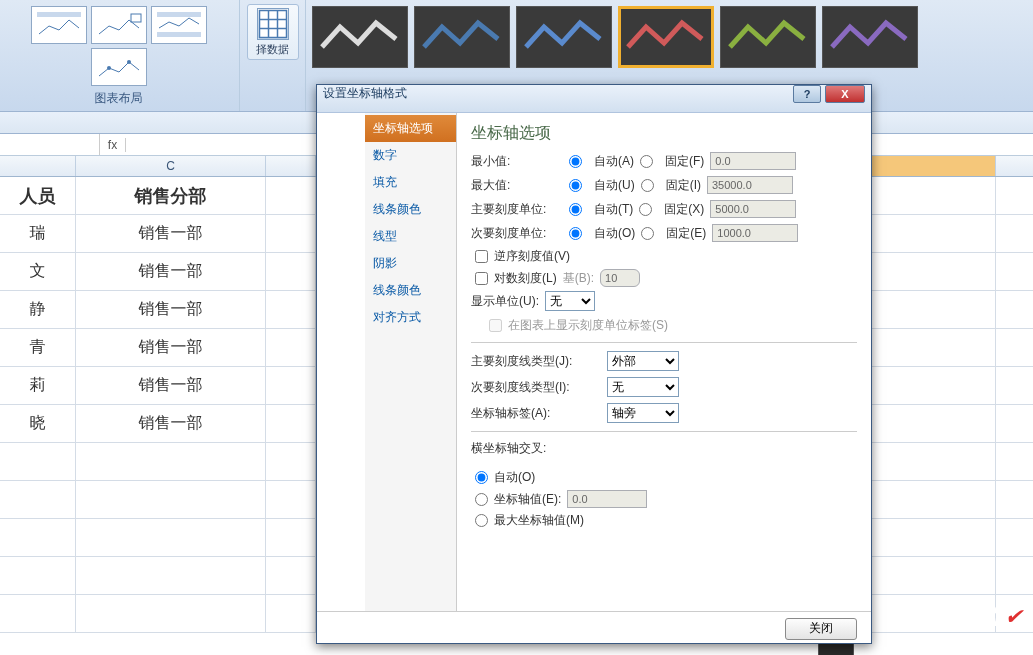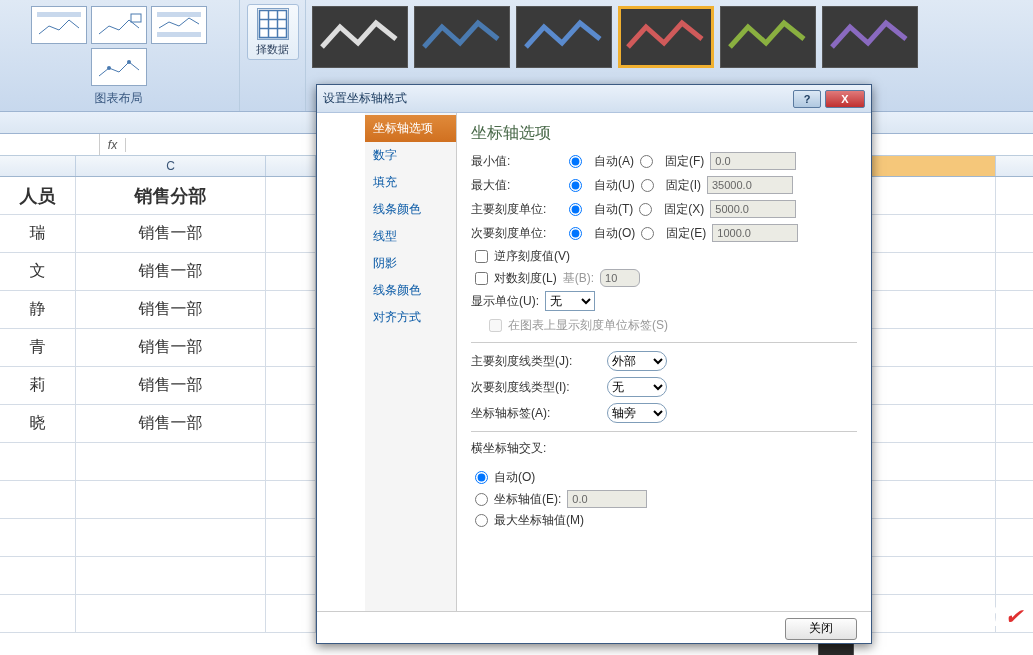--- a/index.html
+++ b/index.html
@@ -17,34 +17,34 @@
 .layouts-row { display: flex; }
 .layouts-wrap { display: flex; flex-direction: column; align-items: center; padding-left:4px; }
 
 .style-strip { display: flex; gap: 6px; padding: 6px; }
 .style-thumb { width: 96px; height: 62px; background: #3a3a3a; border: 1px solid #555; display: flex; align-items: center; justify-content: center; cursor: pointer; }
 .style-thumb.selected { border: 3px solid #f0b030; }
 .style-thumb svg { width: 80px; height: 40px; }
 
 .namebox-row { background: linear-gradient(#e8f0fa,#dce7f3); height: 22px; border-bottom: 1px solid #9db4d1; display:flex; align-items:center; }
 .fx-row { background: #fff; height: 22px; border-bottom: 1px solid #bcd; display: flex; align-items: center; }
-.fx-label { width: 26px; text-align: center; font-style: italic; color: #555; font-size: 12px; border-right: 1px solid #ccc; }
+.fx-label { width: 26px; text-align: center; color: #555; font-size: 12px; border-right: 1px solid #ccc; }
 
 .sheet { background: #fff; position: relative; height: 499px; }
 .col-headers { display: flex; background: linear-gradient(#f3f7fb,#e2ebf5); border-bottom: 1px solid #9fb6cf; }
 .col-header { border-right: 1px solid #c0d0e2; text-align: center; font-size: 12px; color: #3a5577; height: 20px; line-height: 20px; }
 .col-header.selected { background: #f5c77a; color: #000; }
 .grid-body { position: relative; }
 .grid-row { display: flex; border-bottom: 1px solid #d4dce6; height: 38px; }
 .grid-cell { border-right: 1px solid #d4dce6; font-size: 16px; color: #333; display: flex; align-items: center; justify-content: center; }
 .hdr-cell { font-weight: bold; font-size: 18px; }
 
 
 .dialog { position: absolute; left: 316px; top: 84px; width: 556px; height: 560px; background: #fff; border: 1px solid #3b5a82; box-shadow: 0 3px 10px rgba(0,0,0,.5); }
-.dialog-titlebar { height: 28px; background: linear-gradient(#eaf1fa,#d2e0f0); border-bottom: 1px solid #b0c4de; display: flex; align-items: center; padding: 0 6px; justify-content: space-between; }
+.dialog-titlebar { height: 28px; background: linear-gradient(#eaf1fa,#d2e0f0); border-bottom: 1px solid #b0c4de; display: flex; align-items: flex-start; padding: 0 6px; justify-content: space-between; }
 .dialog-title { font-size: 12px; color: #1a3a5e; }
 .titlebar-btns { display: flex; gap: 4px; }
 .tb-btn { width: 28px; height: 18px; border: 1px solid #5a7aa0; border-radius: 2px; display: flex; align-items: center; justify-content: center; font-size: 11px; cursor: pointer; }
 .tb-help { background: linear-gradient(#dce8f5,#b0c8e0); color: #1a3a5e; font-weight: bold; }
 .tb-close { background: linear-gradient(#e07a7a,#c03030); color: #fff; width: 40px; font-weight: bold; }
 
 .dialog-body { display: flex; height: 498px; padding-left: 48px; }
 .dialog-sidebar { width: 92px; background: #f5f5f5; border-right: 1px solid #ccc; padding-top: 2px; }
 .side-item { padding: 5px 8px; font-size: 12px; color: #0a5aa6; cursor: pointer; }
 .side-item.active { background: linear-gradient(#e08a3a,#d07020); color: #fff; }
@@ -54,21 +54,21 @@
 .opt-row { display: flex; align-items: center; margin-bottom: 6px; gap: 6px; }
 .opt-label { width: 92px; }
 .radio-g { display: flex; align-items: center; gap: 12px; }
 .radio-g input { margin: 0; }
 .num-input { width: 86px; height: 18px; border: 1px solid #abadb3; background: #ebebe4; font-size: 11px; padding: 0 4px; color: #666; }
 .chk-row { display: flex; align-items: center; gap: 6px; margin-bottom: 4px; padding-left: 4px; }
 .chk-row input[type=checkbox] { margin: 0; }
 .disabled-text { color: #999; }
 .sel { height: 20px; border: 1px solid #7f9db9; background: #fff; font-size: 12px; }
 .sel-narrow { width: 50px; }
-.sel-mid { width: 60px; border-radius: 10px; }
+.sel-mid { width: 72px; }
 hr.sep { border: none; border-top: 1px solid #ccc; margin: 8px 0; }
 
 .dialog-footer { height: 34px; border-top: 1px solid #ccc; display: flex; align-items: center; justify-content: flex-end; padding: 0 14px; }
 .dlg-btn { min-width: 72px; height: 22px; background: linear-gradient(#fdfdfd,#e4e4e4); border: 1px solid #8a8a8a; border-radius: 3px; font-size: 12px; cursor: pointer; }
 
 .chart-obj { position: absolute; left: 818px; top: 204px; width: 36px; height: 310px; background: #2a2a2a; border: 1px solid #555; border-radius: 4px; color: #ccc; font-size: 12px; display: flex; flex-direction: column; align-items: center; padding-top: 80px; gap: 14px; }
 .handle { position: absolute; width: 8px; height: 8px; background: #fff; border: 1px solid #3a7abd; }
 .h-tr { top: -4px; right: -4px; }
 .h-mr { top: 50%; right: -4px; margin-top: -4px; }
 

